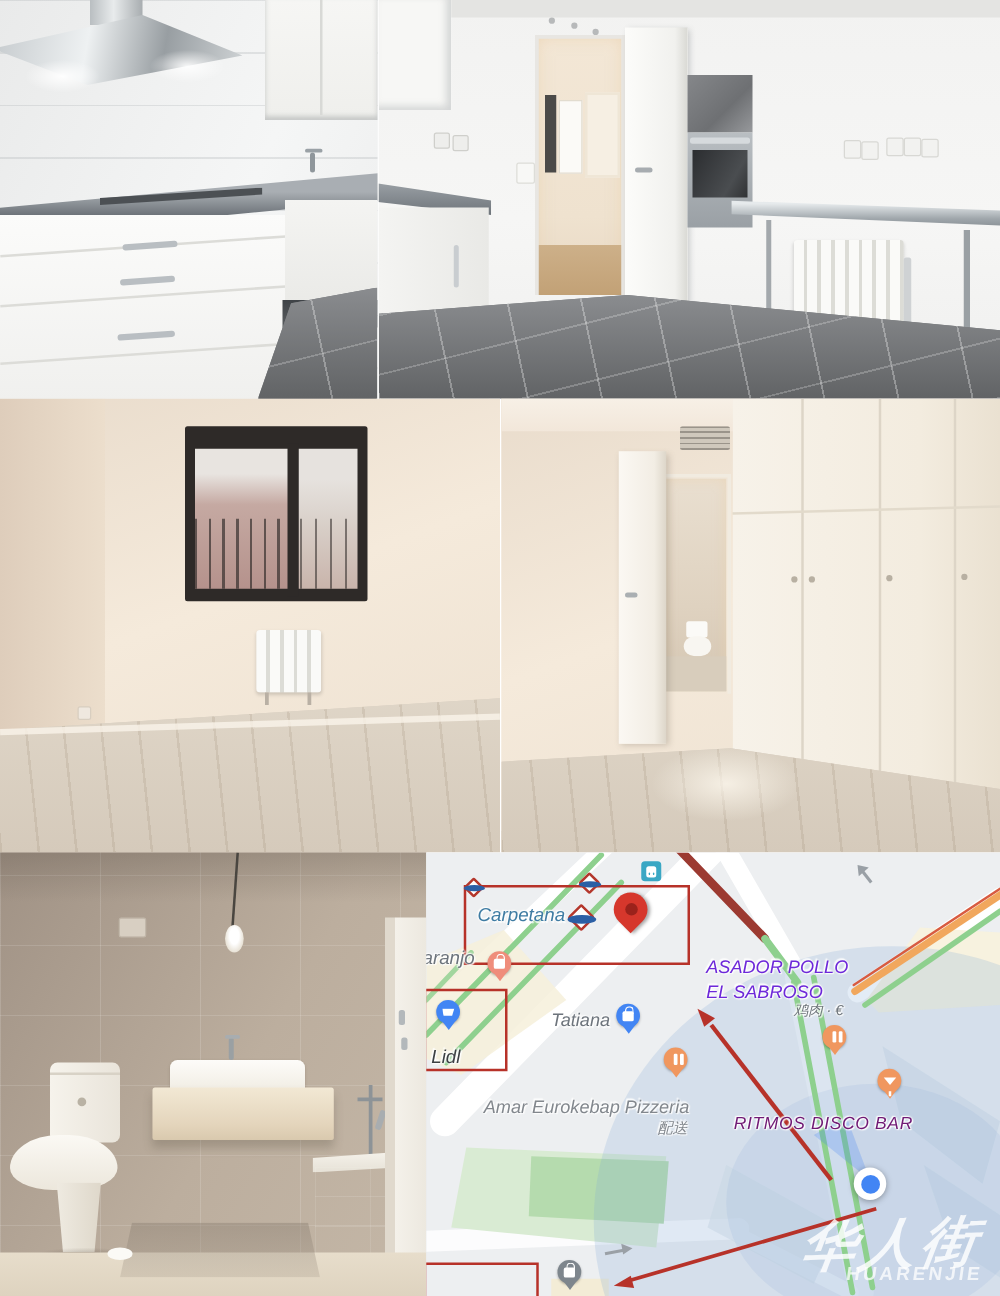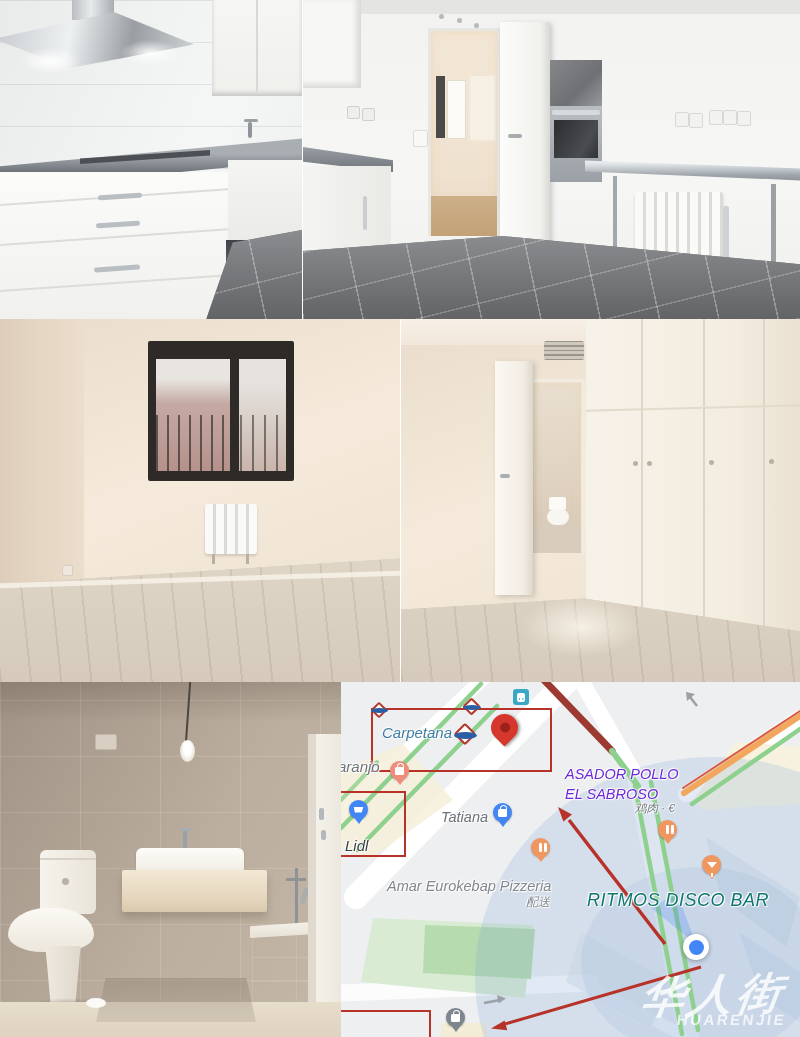--- a/index.html
+++ b/index.html
@@ -306,19 +306,19 @@
     <div class="loc" style="left: 342px; top: 252px; --c: #4285f4;"></div>
 
     <div class="mlabel" style="left: 41px; top: 42px; font-size: 15px; z-index: 10; color: rgb(63, 124, 163);">Carpetana</div>
     <div class="mlabel" style="left: -3px; top: 76px; font-size: 15px; z-index: 10; color: rgb(109, 116, 124);">aranjo</div>
     <div class="mlabel" style="left: 4px; top: 155px; font-size: 15px; z-index: 10; color: rgb(60, 64, 67);">Lidl</div>
     <div class="mlabel" style="left: 100px; top: 127px; font-size: 14.5px; z-index: 10; color: rgb(109, 116, 124);">Tatiana</div>
     <div class="mlabel" style="left: 46px; top: 196px; font-size: 14.5px; z-index: 10; color: rgb(130, 135, 141);">Amar Eurokebap Pizzeria</div>
     <div class="mlabel" style="left: 185px; top: 212px; font-size: 12px; z-index: 10; color: rgb(130, 135, 141);">配送</div>
     <div class="mlabel" style="left: 224px; top: 82px; width: 120px; font-size: 14.5px; line-height: 20px; white-space: normal; z-index: 10; color: #6d28d9;">ASADOR POLLO EL SABROSO</div>
     <div class="mlabel" style="left: 294px; top: 119px; font-size: 11.5px; z-index: 10; color: rgb(111, 118, 124);">鸡肉 · €</div>
-    <div class="mlabel" style="left: 246px; top: 208px; font-size: 18px; letter-spacing: 0.5px; z-index: 10; color: #0f766e;">RITMOS DISCO BAR</div>
+    <div class="mlabel" style="left: 246px; top: 208px; font-size: 14px; letter-spacing: 0.5px; z-index: 10; color: #701a75;">RITMOS DISCO BAR</div>
 
     <div class="wm-cn" style="left:300px;top:284px;">华人街</div>
     <div class="wm-en" style="left:336px;top:329px;">HUARENJIE</div>
   </div>
 
 </div>
 
 </body></html>

